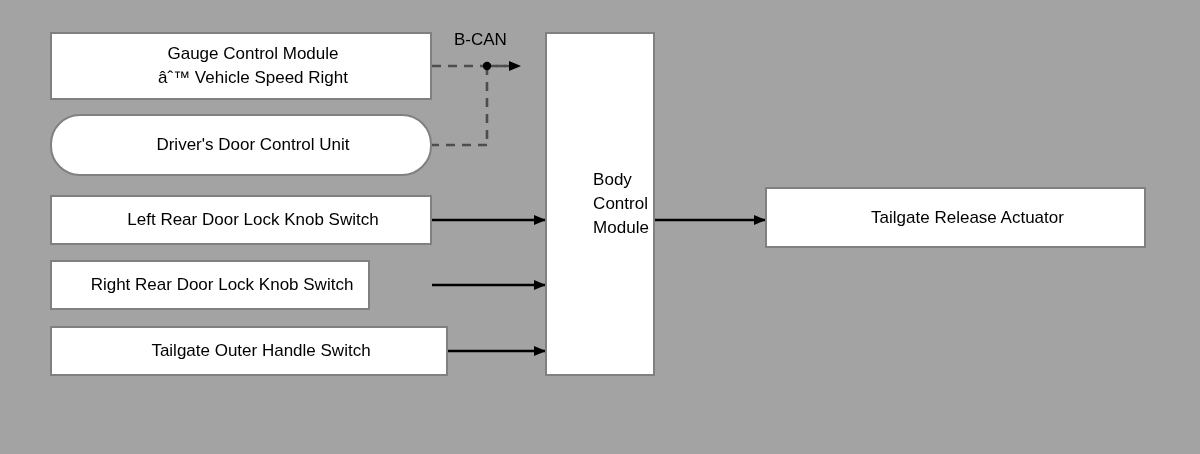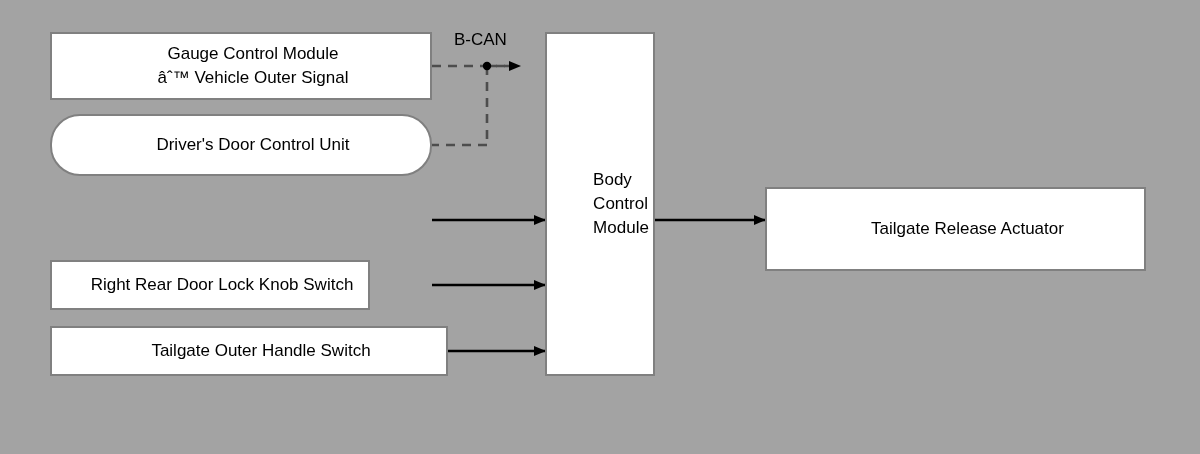--- a/index.html
+++ b/index.html
@@ -96,30 +96,35 @@
     <line x1="432" y1="351" x2="545" y2="351" stroke="#000000" stroke-width="2.6" marker-end="url(#arrowSolid)"></line>
 
     <line x1="655" y1="220" x2="765" y2="220" stroke="#000000" stroke-width="2.6" marker-end="url(#arrowSolid)"></line>
   </svg>
 
   <div class="edge-label" style="left:454px; top:30px;">B-CAN</div>
 
   <div class="node" style="left:50px; top:32px; width:382px; height:68px;">
     <span class="node-stack">
       <span class="node-line">Gauge Control Module</span>
-      <span class="node-line">âˆ™ Vehicle Outer Signal</span>
+      <span class="node-line">âˆ™ Vehicle Speed Right</span>
     </span>
   </div>
 
   <div class="node" style="left:50px; top:114px; width:382px; height:62px;border-radius:30px;">
     <span class="node-stack" style="overflow:visible;">
       <span class="node-line">Driver's Door Control Unit</span>
     </span>
   </div>
 
+  <div class="node" style="left:50px; top:195px; width:382px; height:50px;">
+    <span class="node-stack">
+      <span class="node-line">Left Rear Door Lock Knob Switch</span>
+    </span>
+  </div>
 
   <div class="node" style="left:50px; top:260px; width:320px; height:50px;">
     <span class="node-stack">
       <span class="node-line">Right Rear Door Lock Knob Switch</span>
     </span>
   </div>
 
   <div class="node" style="left:50px; top:326px; width:398px; height:50px;">
     <span class="node-stack">
       <span class="node-line">Tailgate Outer Handle Switch</span>
@@ -127,19 +132,19 @@
   </div>
 
   <div class="node tall" style="left:545px; top:32px; width:110px; height:344px;">
     <span class="node-stack">
       <span class="node-line">Body</span>
       <span class="node-line">Control</span>
       <span class="node-line">Module</span>
     </span>
   </div>
 
-  <div class="node" style="left:765px; top:187px; width:381px; height:84px;">
+  <div class="node" style="left:765px; top:187px; width:381px; height:61px;">
     <span class="node-stack">
       <span class="node-line">Tailgate Release Actuator</span>
     </span>
   </div>
 
 </div>
 
 </body></html>

